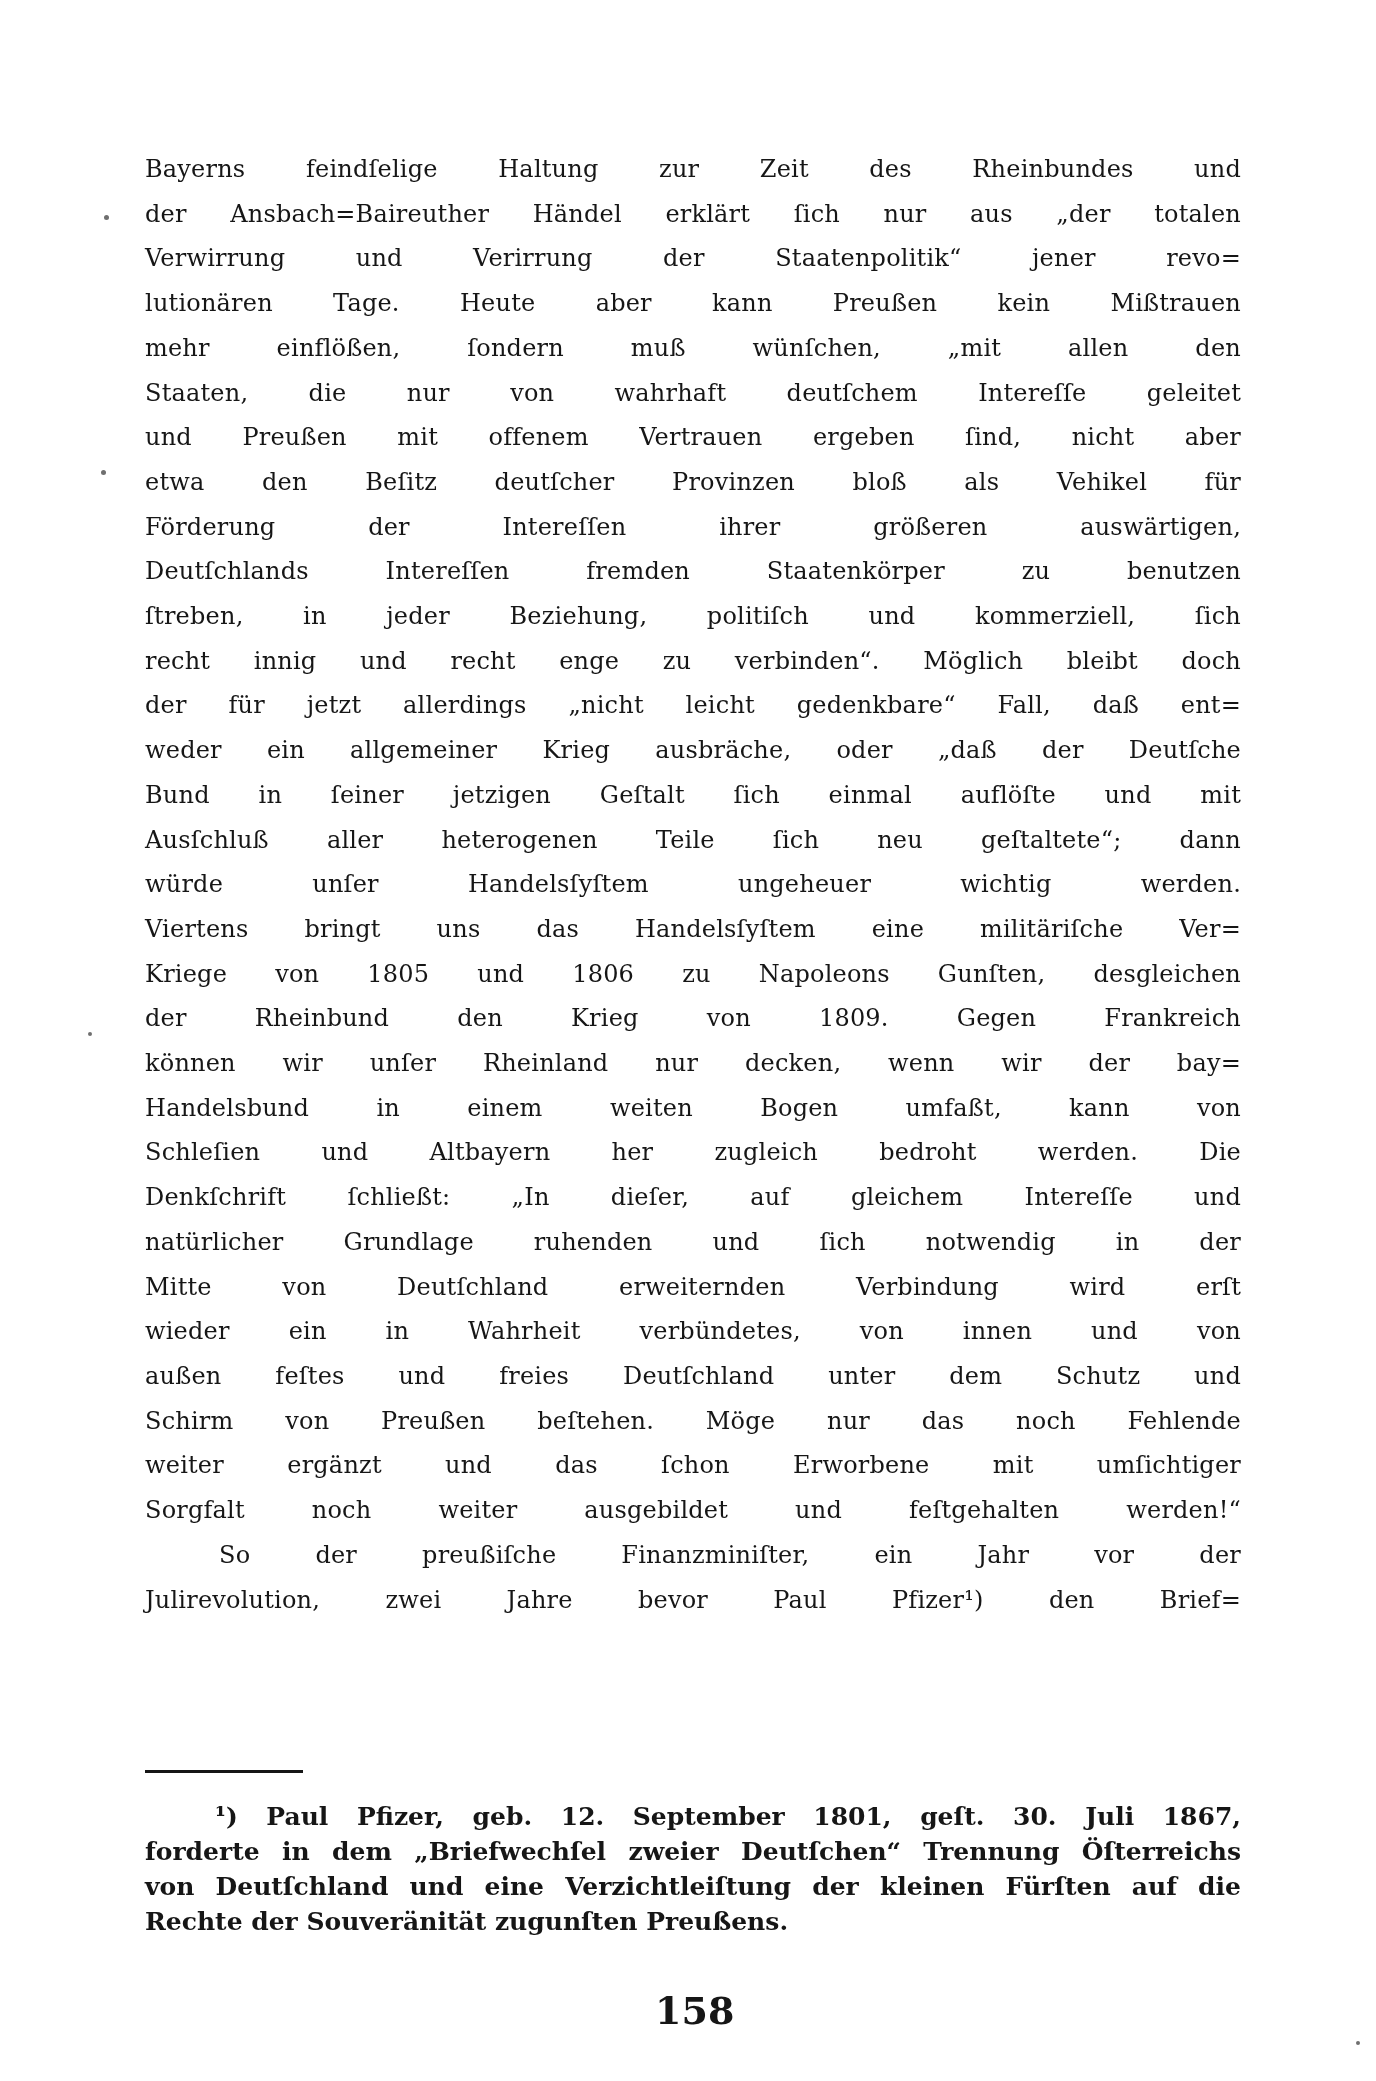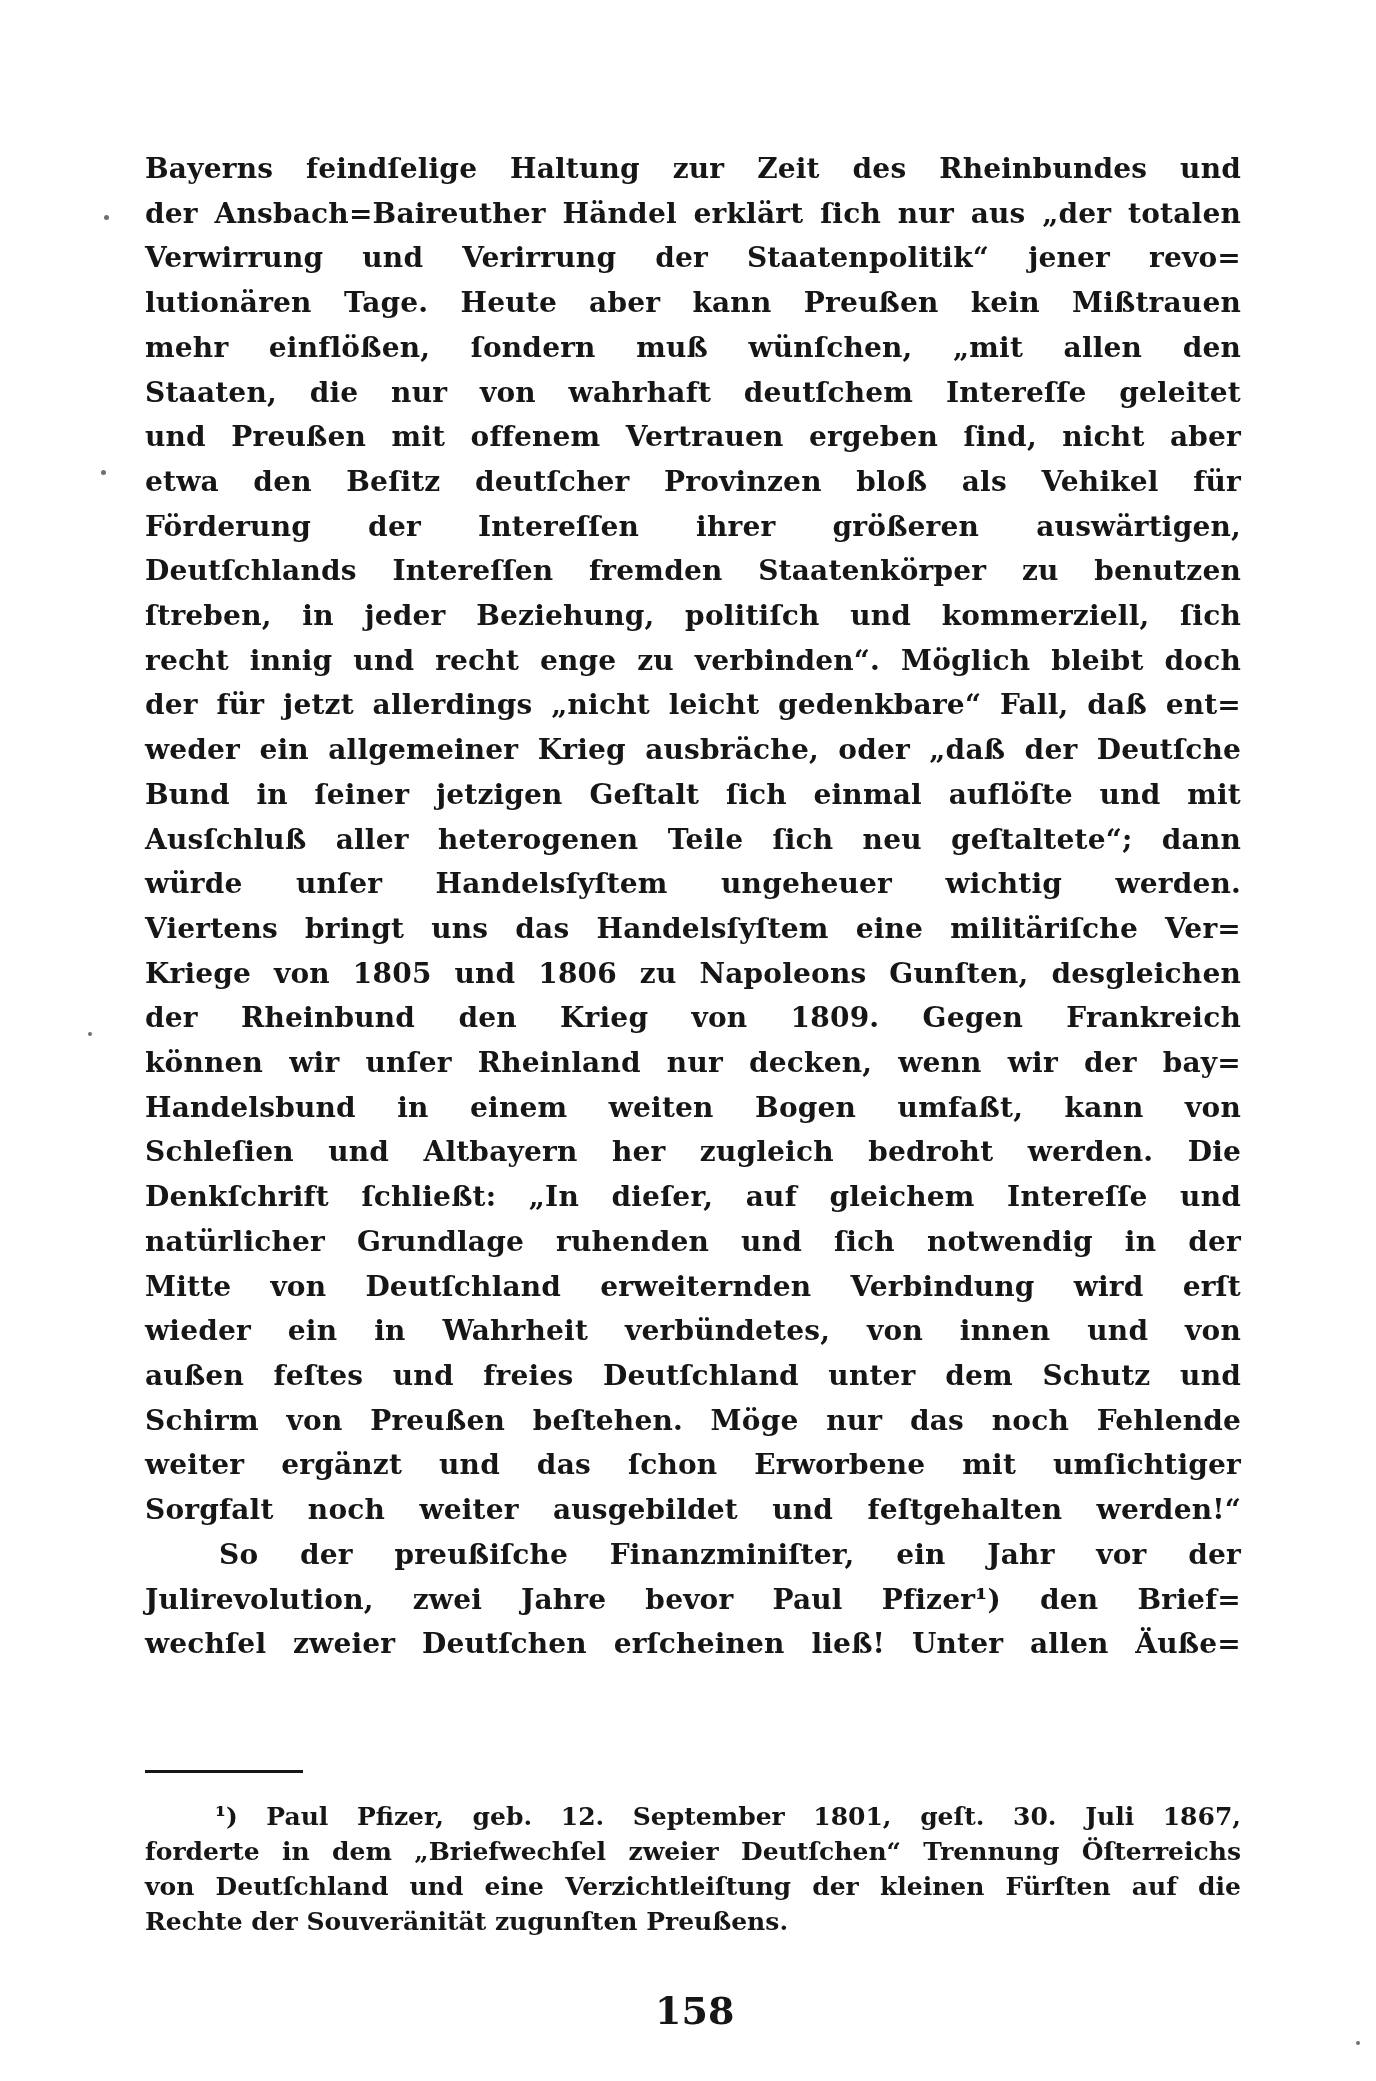--- a/index.html
+++ b/index.html
@@ -16,22 +16,22 @@
     font-family: "DejaVu Serif", serif;
     overflow: hidden;
   }
   .main-text {
     position: absolute;
     left: 145px;
     top: 147px;
     width: 1096px;
   }
   .main-text .line {
-    font-size: 28px;
-    font-weight: bold;
+    font-size: 24px;
+    font-weight: normal;
     line-height: 44.7px;
     text-align: justify;
     text-align-last: justify;
     letter-spacing: 0.2px;
     white-space: normal;
   }
   .para-new .line:first-child {
     text-indent: 74px;
   }
   .footnote-rule {
@@ -115,21 +115,20 @@
         <div class="line">Mitte von Deutſchland erweiternden Verbindung wird erſt</div>
         <div class="line">wieder ein in Wahrheit verbündetes, von innen und von</div>
         <div class="line">außen feſtes und freies Deutſchland unter dem Schutz und</div>
         <div class="line">Schirm von Preußen beſtehen. Möge nur das noch Fehlende</div>
         <div class="line">weiter ergänzt und das ſchon Erworbene mit umſichtiger</div>
         <div class="line">Sorgfalt noch weiter ausgebildet und feſtgehalten werden!“</div>
       </div>
     <div class="para para-new">
         <div class="line">So der preußiſche Finanzminiſter, ein Jahr vor der</div>
         <div class="line">Julirevolution, zwei Jahre bevor Paul Pfizer¹) den Brief=</div>
-        <div class="line">wechſel zweier Deutſchen erſcheinen ließ! Unter allen Äuße=</div>
       </div>
   </div>
 
   <div class="footnote-rule"></div>
 
   <div class="footnote">
       <div class="line">¹) Paul Pfizer, geb. 12. September 1801, geſt. 30. Juli 1867,</div>
       <div class="line">forderte in dem „Briefwechſel zweier Deutſchen“ Trennung Öſterreichs</div>
       <div class="line">von Deutſchland und eine Verzichtleiſtung der kleinen Fürſten auf die</div>
       <div class="line">Rechte der Souveränität zugunſten Preußens.</div>

